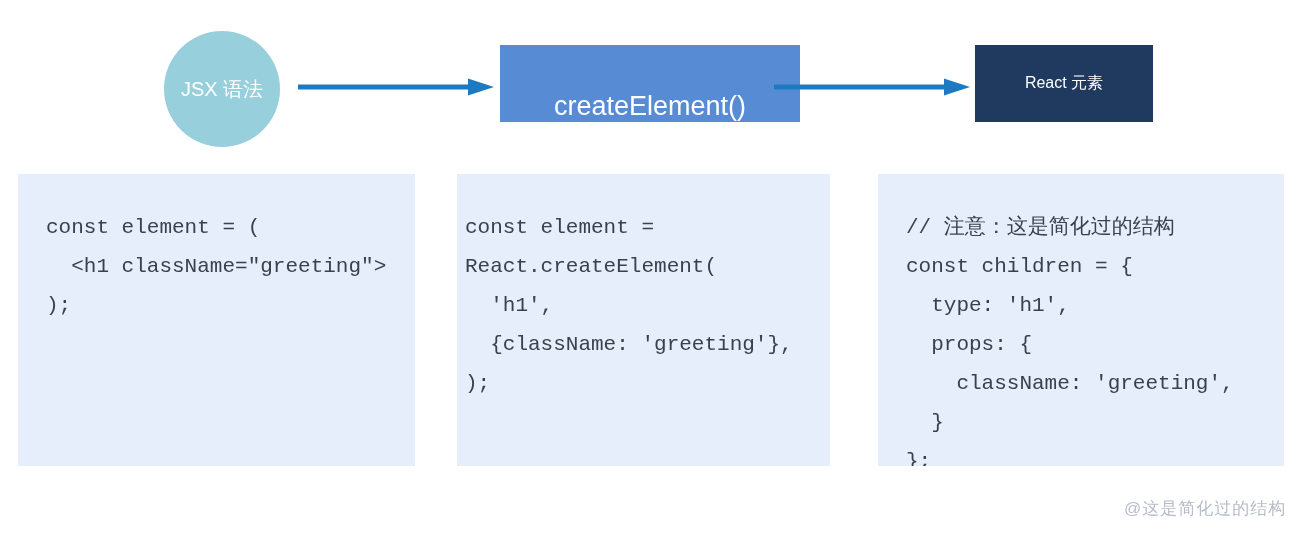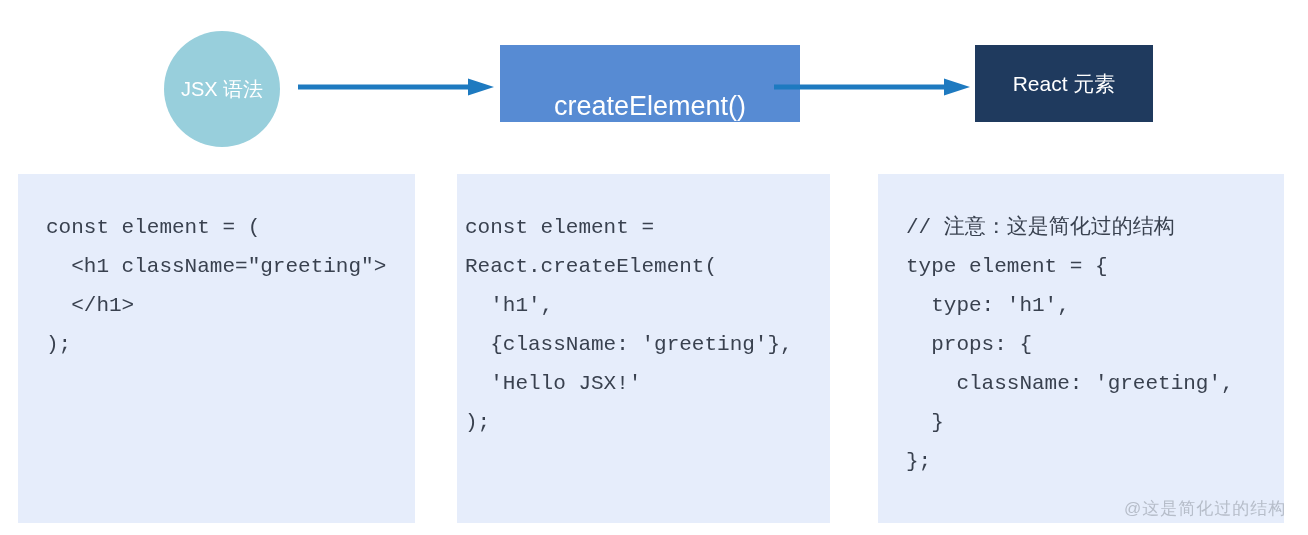--- a/index.html
+++ b/index.html
@@ -44,33 +44,33 @@
     left: 500px; top: 45px;
     width: 300px; height: 77px;
     background: var(--node2-bg);
     font-size: 27px;
     align-items: flex-end;
   }
   .node-rect-dark {
     left: 975px; top: 45px;
     width: 178px; height: 77px;
     background: var(--node3-bg);
-    font-size: 21px;
+    font-size: 16px;
   }
   .arrow-svg { position: absolute; width: 198px; height: 20px; }
   .arrow-1 { left: 296px; top: 77px; }
   .arrow-2 { left: 772px; top: 77px; }
   .arrow-svg line { stroke: var(--arrow); stroke-width: 5; }
   .arrow-svg polygon { fill: var(--arrow); }
 
   
   .code-panel {
     position: absolute;
     top: 174px;
-    height: 349px;
+    height: 292px;
     background: var(--panel-bg);
     padding: 34px 0 0 28px;
     overflow: hidden;
   }
   .panel-1 { left: 18px;  width: 397px; }
   .panel-2 { left: 457px; width: 373px; padding-left: 8px; }
   .panel-3 { left: 878px; width: 406px; }
   .code-line {
     white-space: pre;
     font-family: "Liberation Mono", monospace;
@@ -112,36 +112,34 @@
     <polygon points="172,1.5 198,10 172,18.5"></polygon>
   </svg>
 
   <div class="flow-node node-rect-dark">
     <span>React 元素</span>
   </div>
 
   <div class="code-panel panel-1">
       <div class="code-line">const element = (</div>
       <div class="code-line">  &lt;h1 className="greeting"&gt;</div>
-      <div class="code-line">  &lt;/h1&gt;</div>
       <div class="code-line">);</div>
     </div>
 
   <div class="code-panel panel-2">
       <div class="code-line">const element =</div>
       <div class="code-line">React.createElement(</div>
       <div class="code-line">  'h1',</div>
       <div class="code-line">  {className: 'greeting'},</div>
-      <div class="code-line">  'Hello JSX!'</div>
       <div class="code-line">);</div>
     </div>
 
   <div class="code-panel panel-3">
       <div class="code-line">// 注意：这是简化过的结构</div>
-      <div class="code-line">type element = {</div>
+      <div class="code-line">const children = {</div>
       <div class="code-line">  type: 'h1',</div>
       <div class="code-line">  props: {</div>
       <div class="code-line">    className: 'greeting',</div>
       <div class="code-line">  }</div>
       <div class="code-line">};</div>
     </div>
 
   <div class="watermark">@这是简化过的结构</div>
 
 </div>

